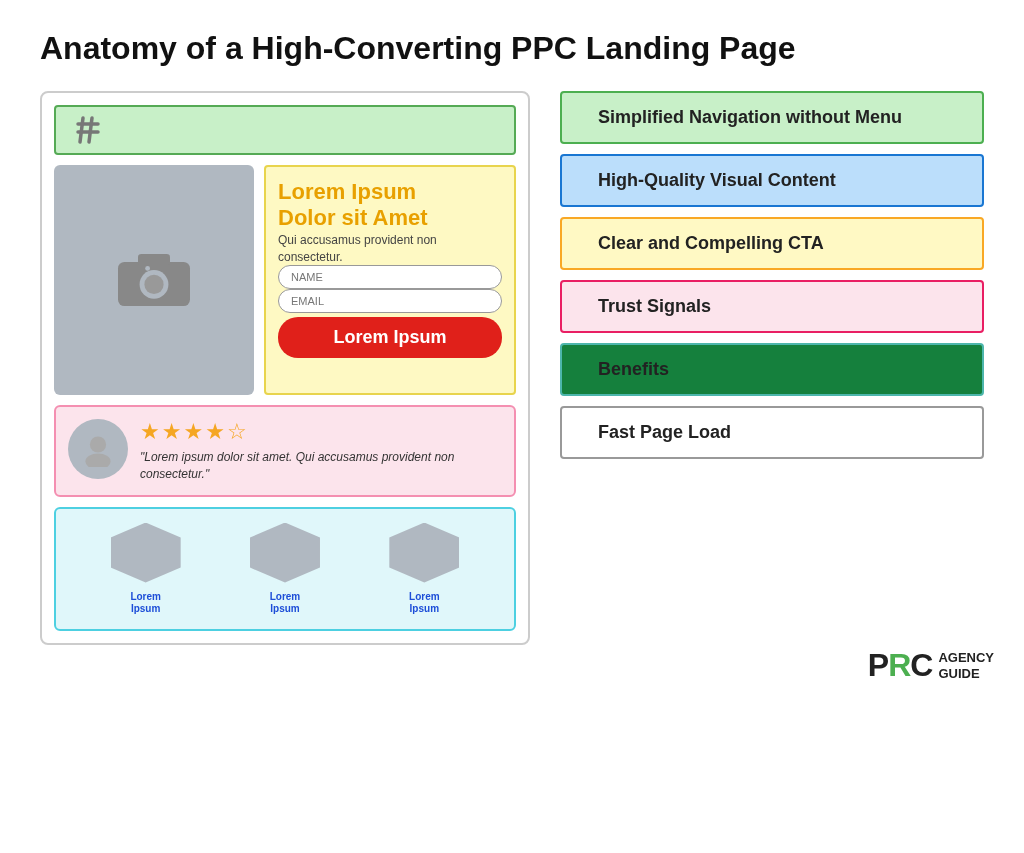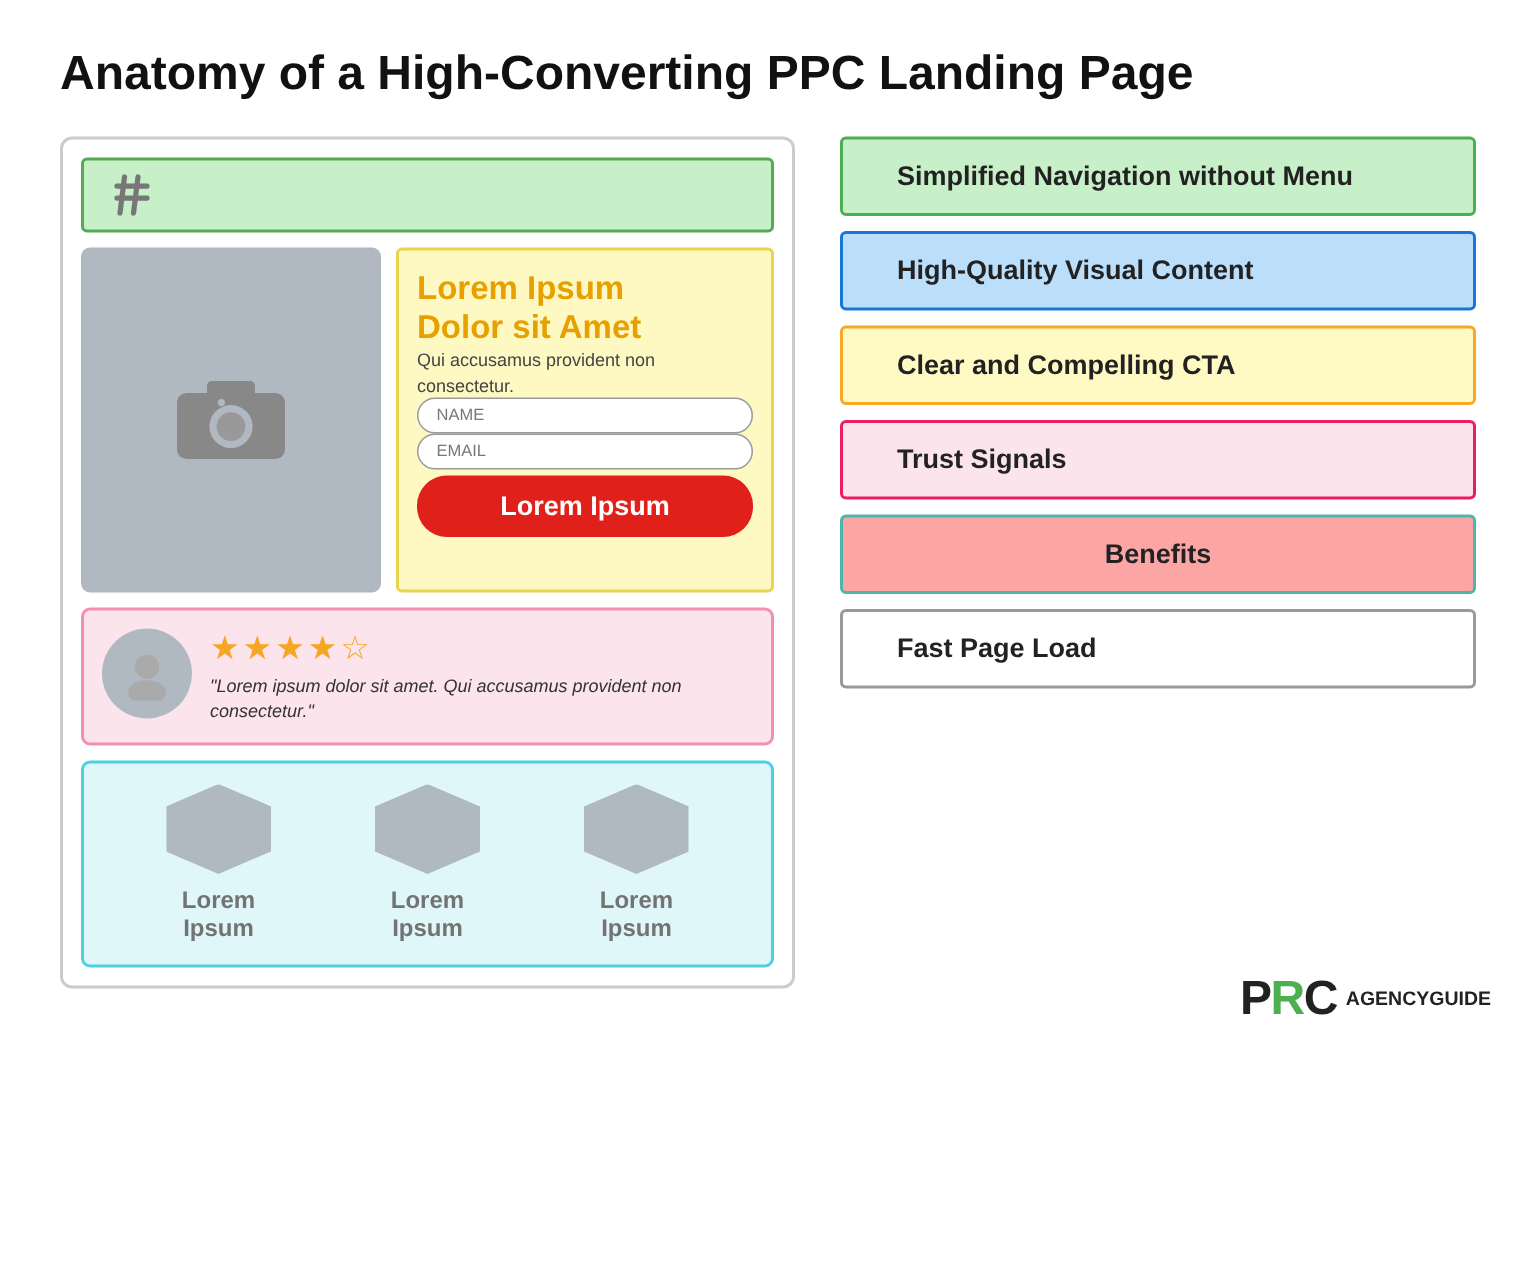--- a/index.html
+++ b/index.html
@@ -205,23 +205,23 @@
     }
 
     .benefit-icon {
       width: 70px;
       height: 60px;
       background: #b0b8c1;
       clip-path: polygon(50% 0%, 100% 25%, 100% 75%, 50% 100%, 0% 75%, 0% 25%);
     }
 
     .benefit-label {
-      font-size: 16px;
+      font-size: 10px;
       font-weight: 600;
-      color: #737373;
+      color: #1d4ed8;
       line-height: 1.2;
     }
 
     
     .labels-container {
       flex: 1;
       display: flex;
       flex-direction: column;
       gap: 10px;
       justify-content: flex-start;
@@ -255,23 +255,22 @@
       background: #fff9c4;
       border-color: #f9a825;
     }
 
     .label-item.pink {
       background: #fce4ec;
       border-color: #e91e63;
     }
 
     .label-item.teal {
-      background: #fca5a5;
+      background: #15803d;
       border-color: #4db6ac;
-      text-align: center;
     }
 
     .label-item.white {
       background: #fff;
       border-color: #999;
     }
 
     
     .logo-area {
       position: absolute;
@@ -289,21 +288,21 @@
       font-family: Arial, sans-serif;
       letter-spacing: -1px;
     }
 
     .logo-ppc span.r-letter {
       color: #4caf50;
     }
 
     .logo-text {
       display: flex;
-      flex-direction: row;
+      flex-direction: column;
       line-height: 1.2;
     }
 
     .logo-agency {
       font-size: 13px;
       font-weight: 700;
       color: #222;
     }
 
     .logo-guide {

